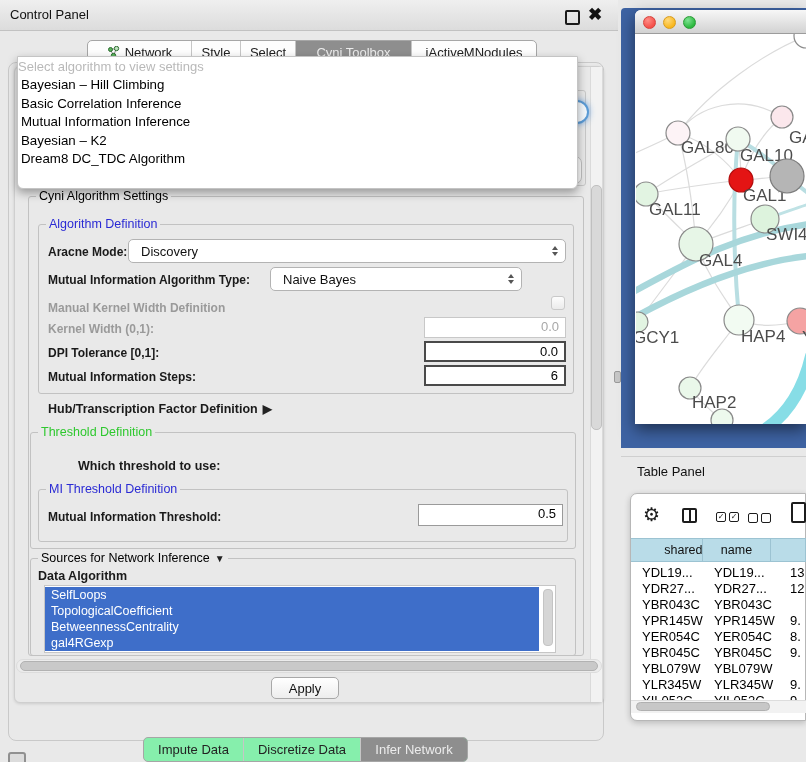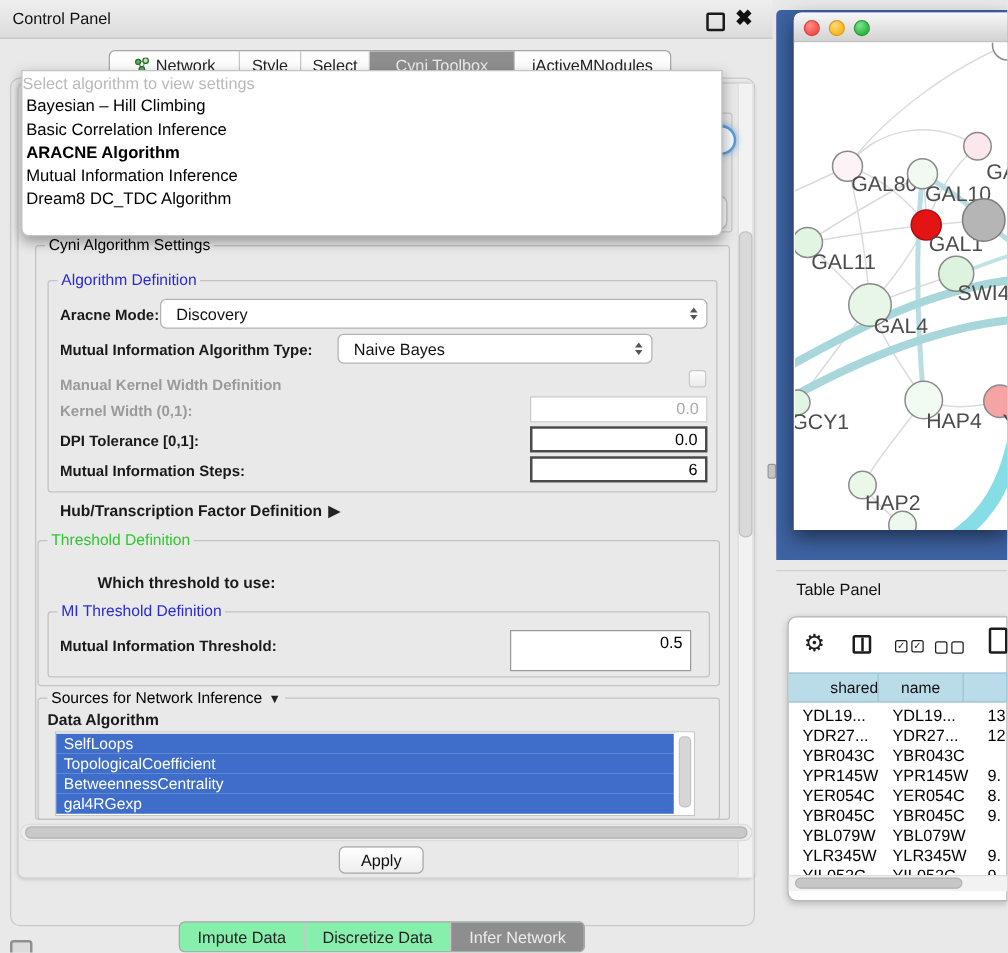--- a/index.html
+++ b/index.html
@@ -118,22 +118,22 @@
 
   <div class="abs bz inference-box"></div>
   <div class="abs bz focus-combo"></div>
   <div class="abs bz lower-combo"></div>
 
   <div class="abs popup">
     <div class="ph">Select algorithm to view settings</div>
     <div id="dd-items">
         <div class="dd-item">Bayesian – Hill Climbing</div>
         <div class="dd-item">Basic Correlation Inference</div>
-        <div class="dd-item sel">ARACNE Algorithm</div>
         <div class="dd-item">Mutual Information Inference</div>
+        <div class="dd-item">Bayesian – K2</div>
         <div class="dd-item">Dream8 DC_TDC Algorithm</div>
       </div>
   </div>
 
   <div class="abs gbox" style="left:28px;top:196px;width:556px;height:460px"></div>
   <div class="abs gblbl" style="left:36px;top:189px">Cyni Algorithm Settings</div>
 
   <div class="abs gbox" style="left:38px;top:224px;width:536px;height:170px"></div>
   <div class="abs gblbl blue" style="left:46px;top:217px">Algorithm Definition</div>
 
@@ -172,21 +172,21 @@
   </div>
 
   <div class="abs gbox" style="left:30px;top:432px;width:546px;height:117px"></div>
   <div class="abs gblbl green" style="left:38px;top:425px">Threshold Definition</div>
 
   <div class="abs flabel" style="left:78px;top:459px;font-size:12.5px">Which threshold to use:</div>
 
   <div class="abs gbox" style="left:38px;top:489px;width:530px;height:53px"></div>
   <div class="abs gblbl blue" style="left:46px;top:482px">MI Threshold Definition</div>
   <div class="abs flabel" style="left:48px;top:510px">Mutual Information Threshold:</div>
-  <div class="abs tfield mid" style="left:408px;top:504px;width:145px;height:33px">0.5</div>
+  <div class="abs tfield mid" style="left:418px;top:504px;width:145px;height:22px">0.5</div>
 
   <div class="abs gbox" style="left:30px;top:558px;width:546px;height:98px"></div>
   <div class="abs gblbl" style="left:38px;top:551px">
     <span>Sources for Network Inference</span><span class="caret">▼</span>
   </div>
   <div class="abs flabel" style="left:38px;top:569px;font-size:12.5px">Data Algorithm</div>
   <div class="abs attr-list"></div>
   <div id="attr-rows">
       <div class="abs attr-row" style="top: 587px;">SelfLoops</div>
       <div class="abs attr-row" style="top: 603px;">TopologicalCoefficient</div>

